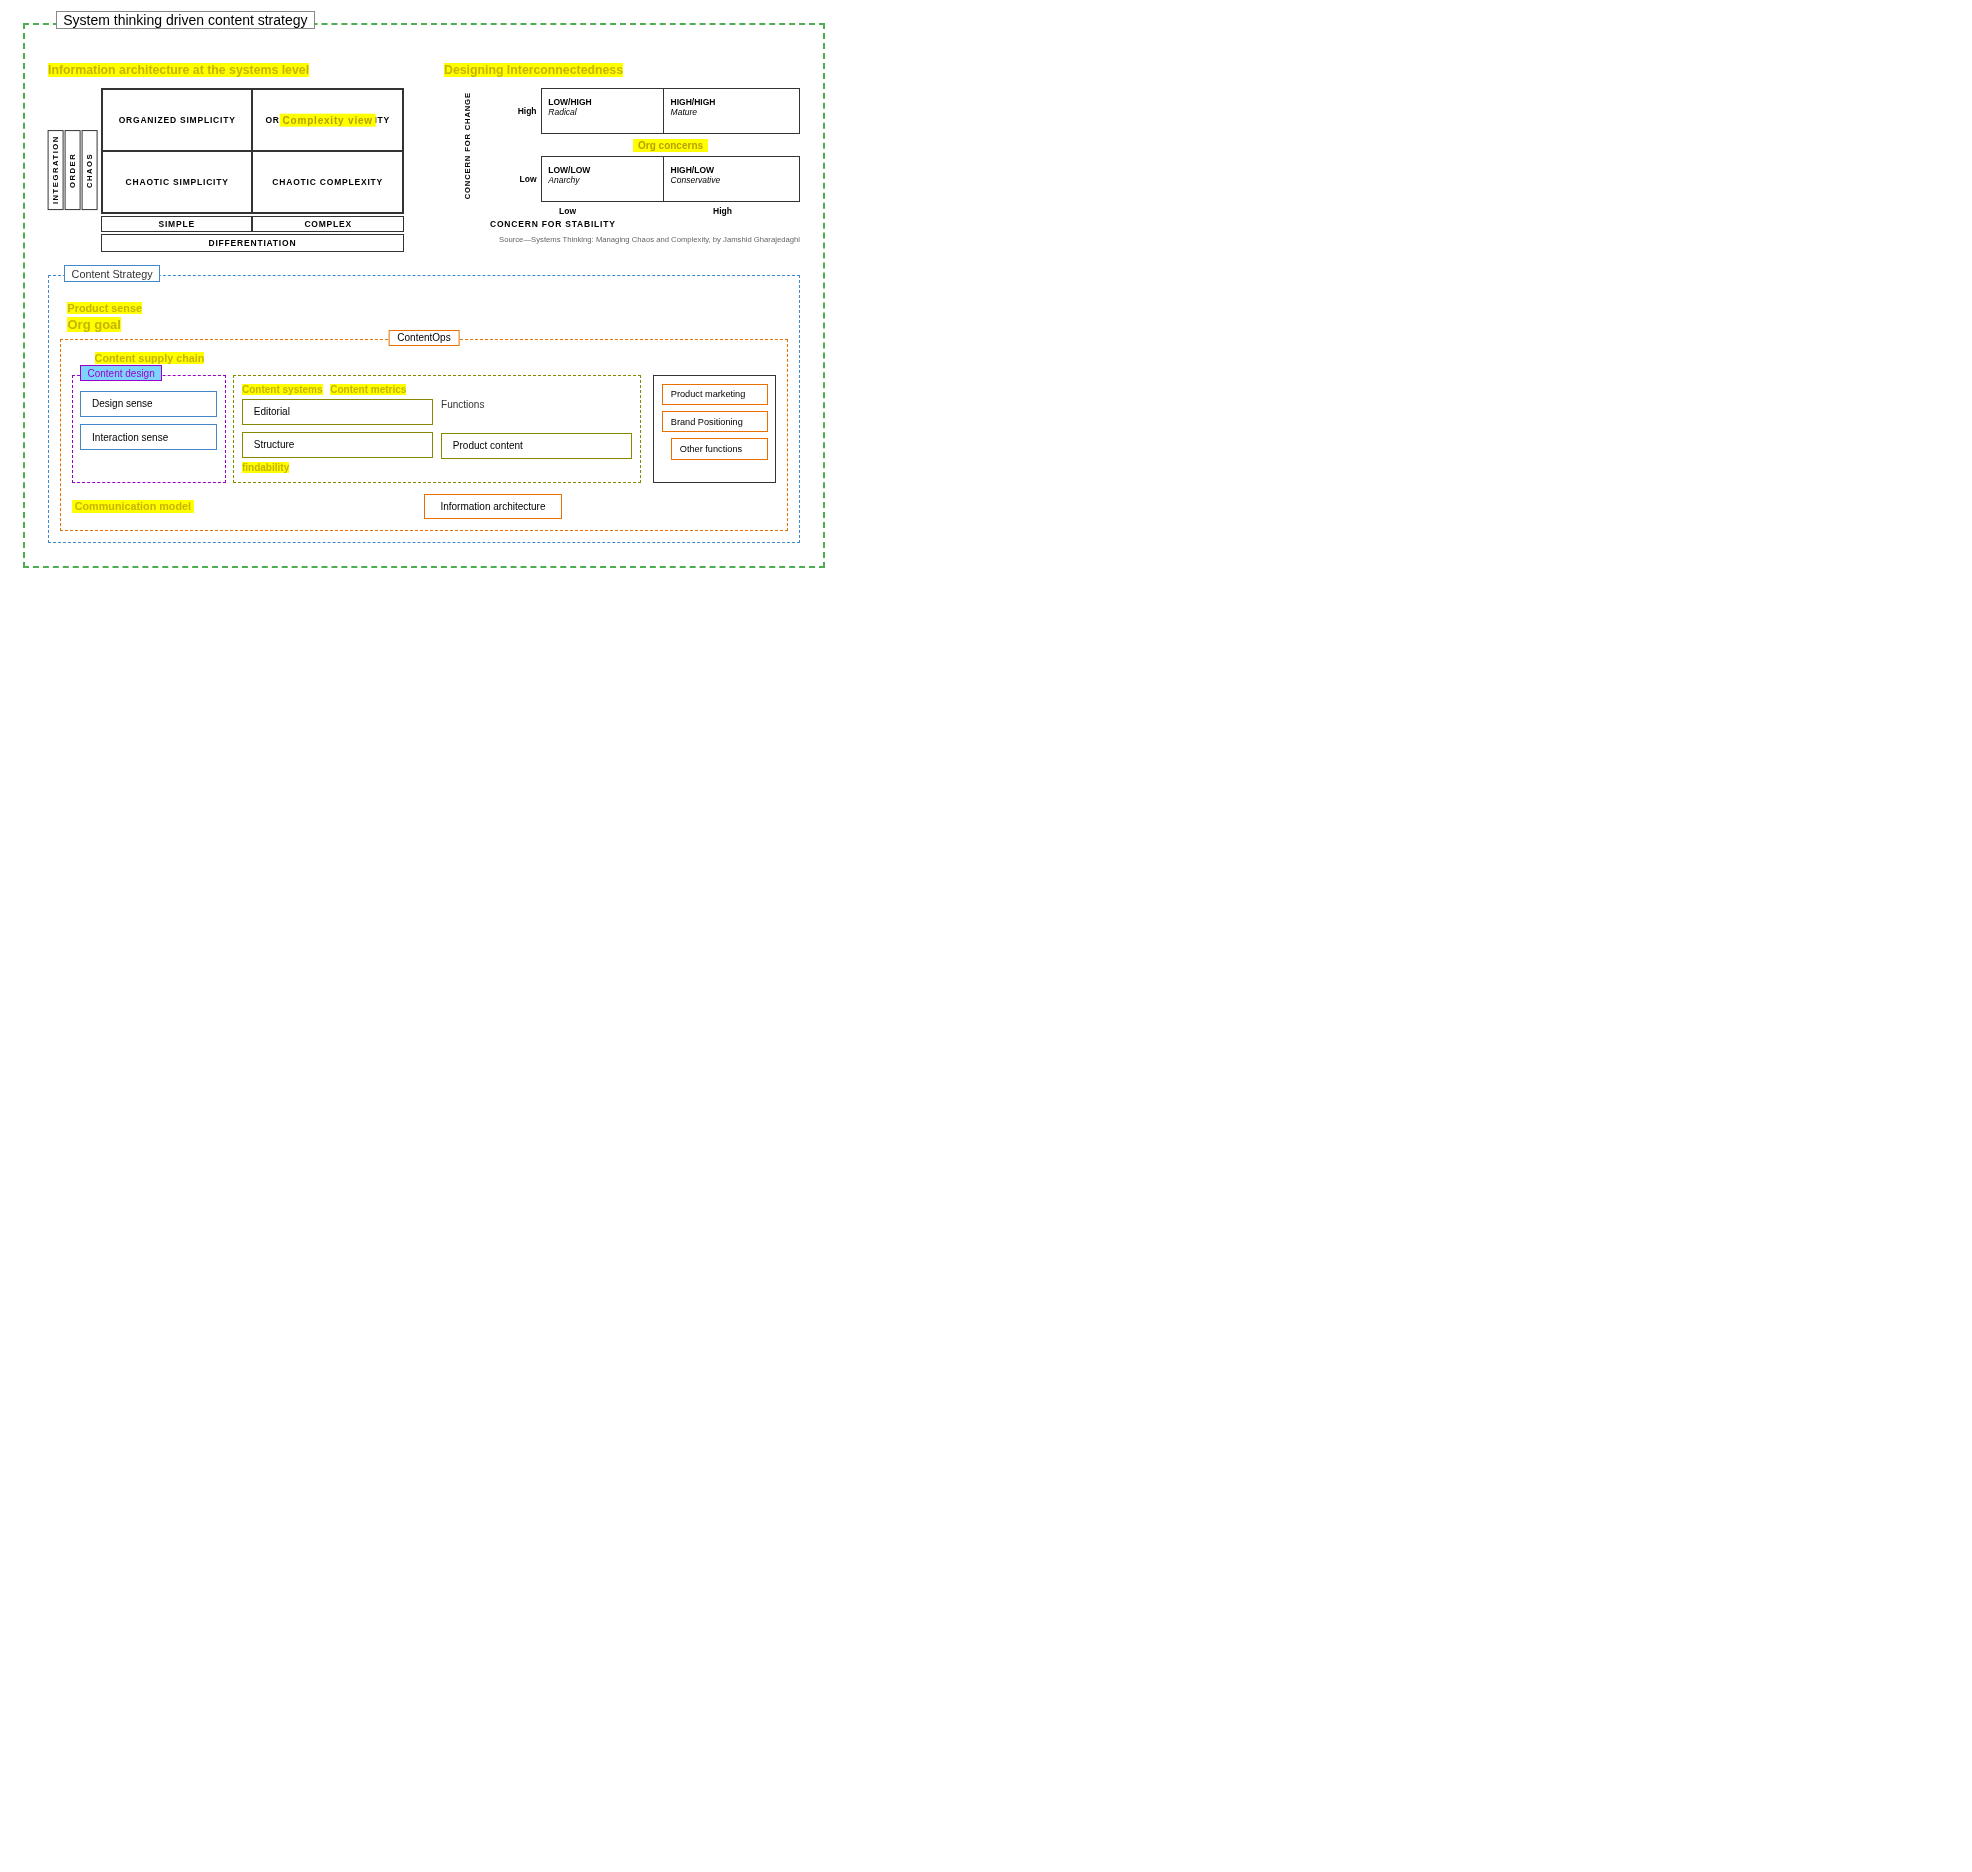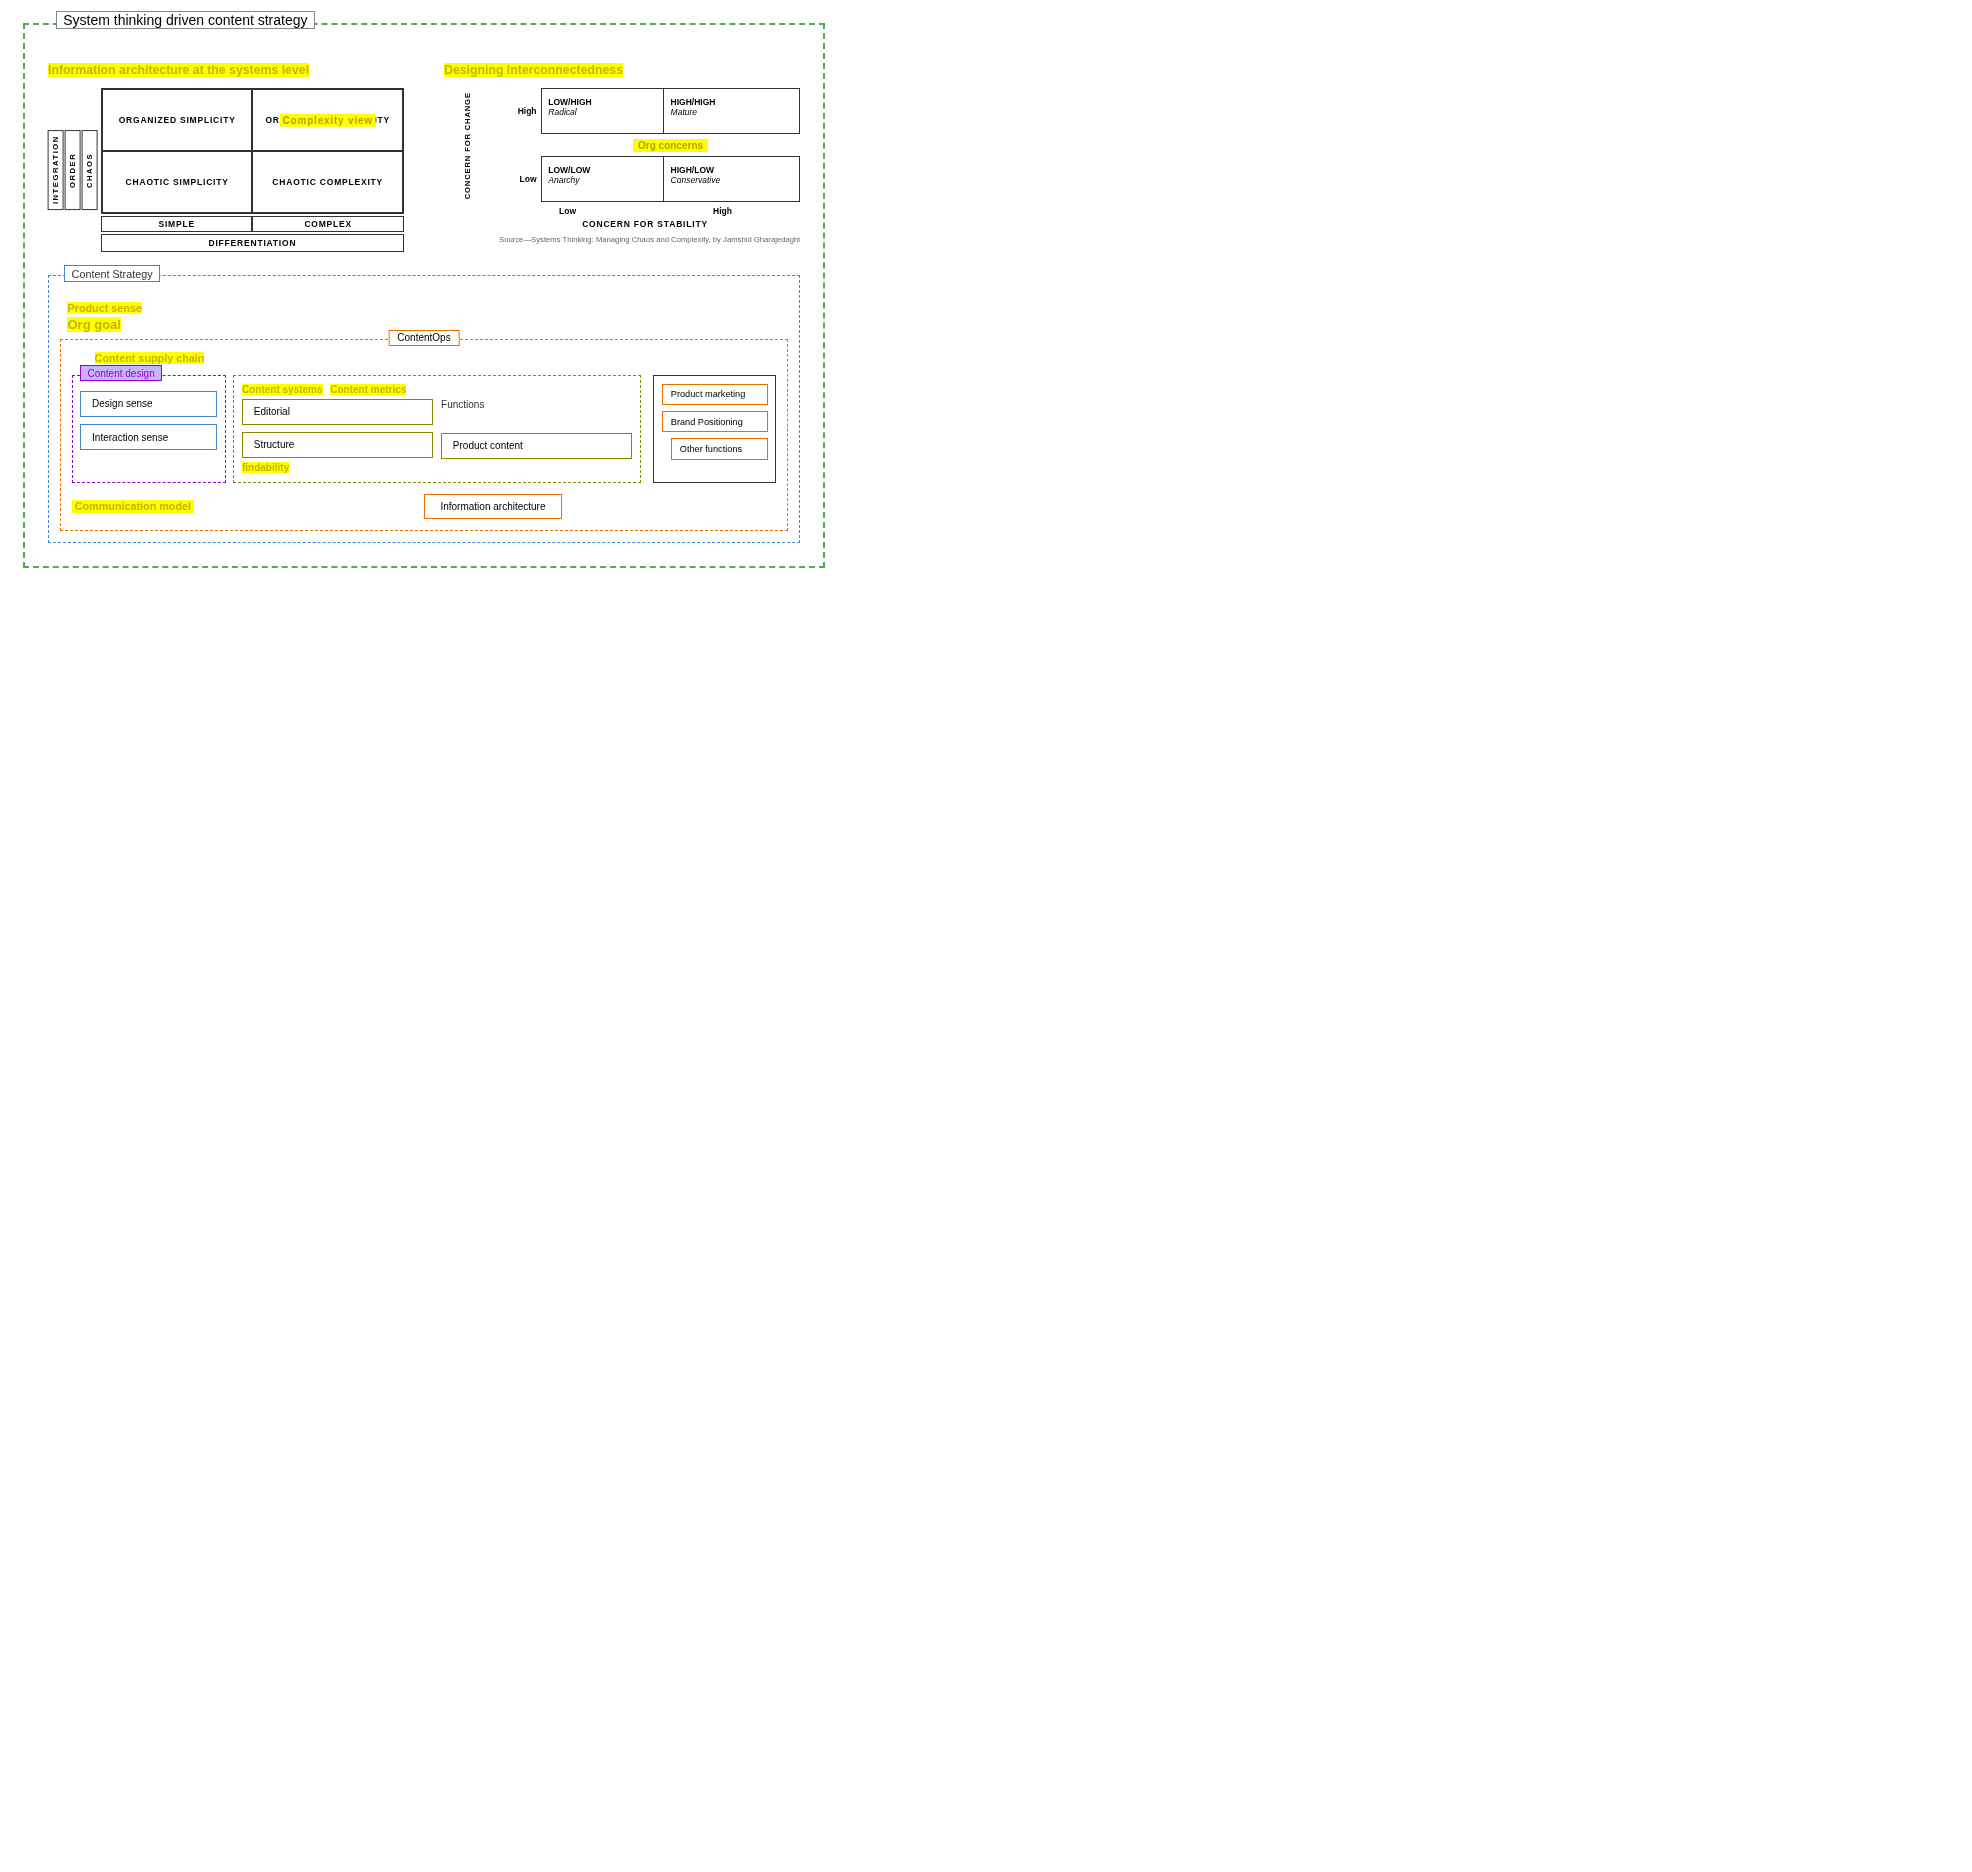--- a/index.html
+++ b/index.html
@@ -158,21 +158,21 @@
       flex: 1;
       text-align: center;
     }
 
     .stability-high {
       flex: 1;
       text-align: center;
     }
 
     .stability-title {
-      text-align: center;
+      text-align: left;
       font-size: 8.5px;
       font-weight: bold;
       letter-spacing: 0.8px;
       margin-top: 3.1px;
       padding-left: 46px;
     }
 
     .source-text {
       font-size: 7.7px;
       color: #666;
@@ -274,21 +274,21 @@
       border: 1.9px dashed #9900cc;
       padding: 7.7px 7.7px 7.7px 7.7px;
       position: relative;
       flex: 0 0 154px;
     }
 
     .purple-box-title {
       position: absolute;
       top: -10.8px;
       left: 7.7px;
-      background: #c4b5fd;
+      background: #7dd3fc;
       padding: 1.5px 6.2px;
       font-size: 10px;
       border: 1.2px solid #9900cc;
       color: #9900cc;
     }
 
     .design-sense-box {
       border: 1.2px solid #4488cc;
       padding: 6.2px 10.8px;
       font-size: 10px;

